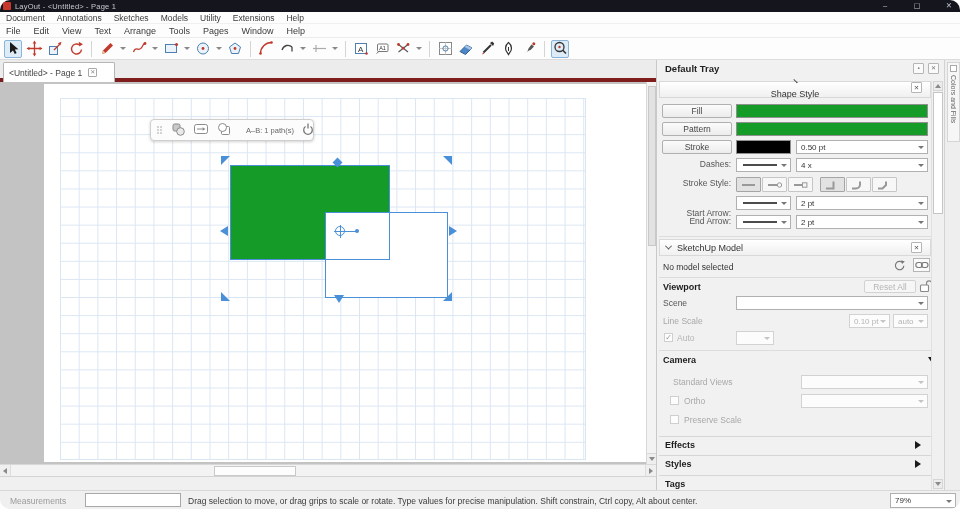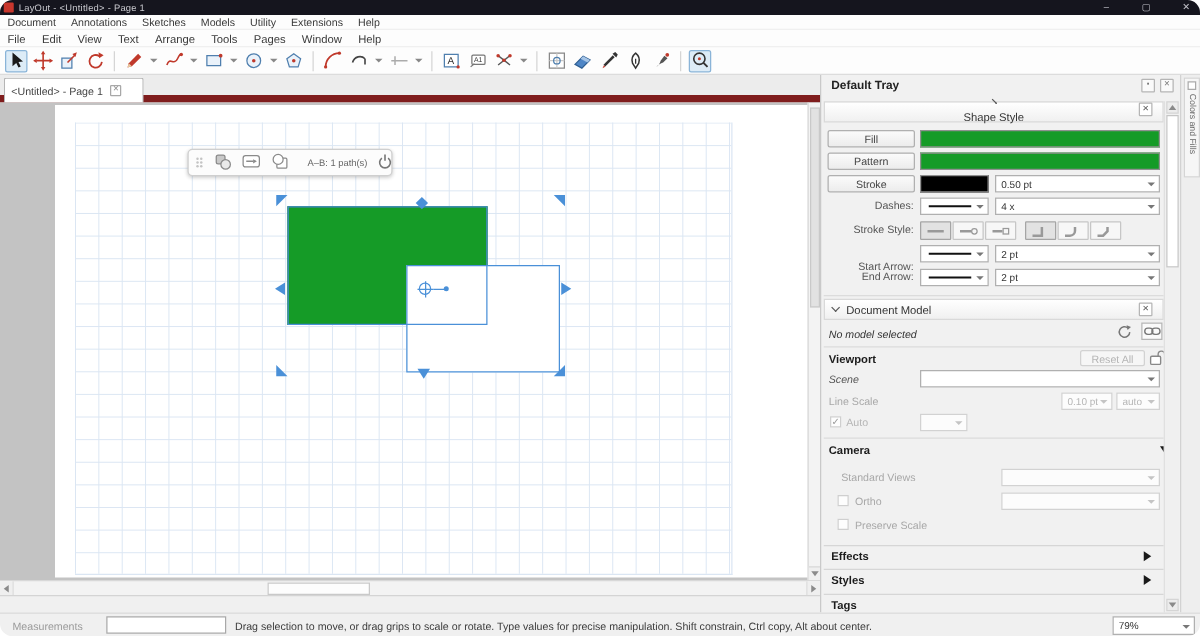--- a/index.html
+++ b/index.html
@@ -22,21 +22,21 @@
   .menurow2 .menu-item { font-size:9px; }
 
   
   .toolbar { left:0; top:38px; width:960px; height:22px; background:#fdfdfd; border-bottom:1px solid #dcdcdc; display:flex; align-items:center; gap:3px; padding-left:4px; }
   .tool { width:18px; height:18px; display:flex; align-items:center; justify-content:center; }
   .tool.active { border:1px solid #8ab4d8; background:#ddecf7; border-radius:2px; }
   .tb-caret { width:0; height:0; border-left:3px solid transparent; border-right:3px solid transparent; border-top:3px solid #888; margin:0 1px; }
   .tb-sep { width:1px; height:16px; background:#d5d5d5; margin:0 3px; }
 
   
-  .tabbar { left:0; top:60px; width:656px; height:22px; background:#ececec; border-bottom:6px solid #7f1d1d; }
+  .tabbar { left:0; top:60px; width:656px; height:22px; background:#ececec; border-bottom:4px solid #7f1d1d; }
   .tab { position:absolute; left:3px; top:2px; width:112px; height:20px; background:#fff; border:1px solid #b5b5b5; border-bottom:none; border-radius:2px 2px 0 0; display:flex; align-items:center; padding:0 5px; gap:6px; }
   .tab-label { font-size:8.5px; color:#444; white-space:nowrap; }
   .tab-close { width:9px; height:9px; border:1px solid #a8a8a8; border-radius:1px; color:#888; font-size:6px; line-height:7px; text-align:center; }
 
   
   .canvas { left:0; top:82px; width:656px; height:382px; background:#c3c3c3; overflow:hidden; }
   .paper { left:44px; top:2px; width:603px; height:378px; background:#fff; }
   .grid { left:60px; top:16px; width:526px; height:362px;
     background-image:linear-gradient(to right,#dbe6f3 1px,transparent 1px),linear-gradient(to bottom,#dbe6f3 1px,transparent 1px);
     background-size:18.7px 18.1px; border-right:1px solid #dbe6f3; border-bottom:1px solid #dbe6f3; }
@@ -81,21 +81,21 @@
   .tri-right { width:0;height:0;border-top:3px solid transparent;border-bottom:3px solid transparent;border-left:4px solid #8a8a8a; }
 
   
   .panel { left:656px; top:60px; width:288px; height:430px; background:#f1f1f1; border-left:1px solid #c9c9c9; }
   .tray-title { left:8px; top:3px; font-size:9.5px; font-weight:bold; color:#222;text-align:right; }
   .tray-hbtn { top:3px; width:11px; height:11px; border:1px solid #b5b5b5; background:#fafafa; color:#777; font-size:6px; line-height:9px; text-align:center; border-radius:1px; }
   .sec-header { left:2px; width:272px; height:17px; background:linear-gradient(#ffffff,#f0f0f0); border:1px solid #d9d9d9; display:flex; align-items:center; padding:0 6px; gap:6px; }
   .sec-title { font-size:9px; color:#333; }
   .chev { width:5px; height:5px; border-right:1.4px solid #555; border-bottom:1.4px solid #555; transform:rotate(45deg) translate(-1px,-1px); }
   .sec-close { position:absolute; right:8px; width:11px; height:11px; border:1px solid #b5b5b5; background:#fff; color:#555; font-size:6.5px; line-height:9px; text-align:center; border-radius:1px; }
-  .row-label { font-size:8.5px; color:#555;font-style:italic; }
+  .row-label { font-size:8.5px; color:#555; }
   .lbl-right { display:inline-block; width:72px; text-align:right; font-size:8.5px; color:#555; }
   .btn3d { background:linear-gradient(#fbfbfb,#ececec); border:1px solid #b0b0b0; border-radius:2px; font-size:8.5px; color:#444; display:flex; align-items:center; justify-content:center; }
   .swatch { border:1px solid #909090; }
   .dd { background:#fff; border:1px solid #b0b0b0; font-size:8px; color:#333; display:flex; align-items:center; padding:0 4px; }
   .dd .arr { position:absolute; right:3px; top:50%; margin-top:-1px; width:0; height:0; border-left:3px solid transparent; border-right:3px solid transparent; border-top:3.5px solid #777; }
   .dd.dis { border-color:#d2d2d2; color:#b5b5b5; background:#fcfcfc; }
   .dd.dis .arr { border-top-color:#c4c4c4; }
   .ss-btn { width:25px; height:15px; background:#f7f7f7; border:1px solid #c6c6c6; border-radius:1px; display:flex; align-items:center; justify-content:center; }
   .ss-btn.pressed { background:#e2e2e2; border-color:#a5a5a5; }
   .bold-lbl { font-size:9px; font-weight:bold; color:#1c1c1c; }
@@ -482,21 +482,21 @@
       </div>
     <div class="abs dd" style="left:139px; top:155px; width:132px; height:14px;">
         <span>2 pt</span>
         <span class="arr"></span>
       </div>
 
     <div class="abs hdiv" style="top:176px;"></div>
 
     <div class="abs sec-header" style="top:179px;">
       <span class="chev"></span>
-      <span class="sec-title">Document Model</span>
+      <span class="sec-title">SketchUp Model</span>
       <span class="sec-close">✕</span>
     </div>
     <span class="abs row-label" style="left:6px; top:202px; color:#333;">No model selected</span>
     <span class="abs" style="left:235px; top:199px;"><svg width="15" height="14">
           <path d="M10.5 3.5a4.2 4.2 0 1 0 1.3 3.2" fill="none" stroke="#777" stroke-width="1.2"></path>
           <polygon points="9.3,1.2 12.8,2.6 10,5" fill="#777"></polygon>
         </svg></span>
     <span class="abs" style="left:256px; top:198px; width:17px; height:14px; border:1px solid #b5b5b5; background:#fafafa; display:flex; align-items:center; justify-content:center;">
         <svg width="14" height="10">
           <rect x="0.8" y="2.5" width="6.5" height="5" rx="2.5" fill="none" stroke="#777" stroke-width="1.1"></rect>

